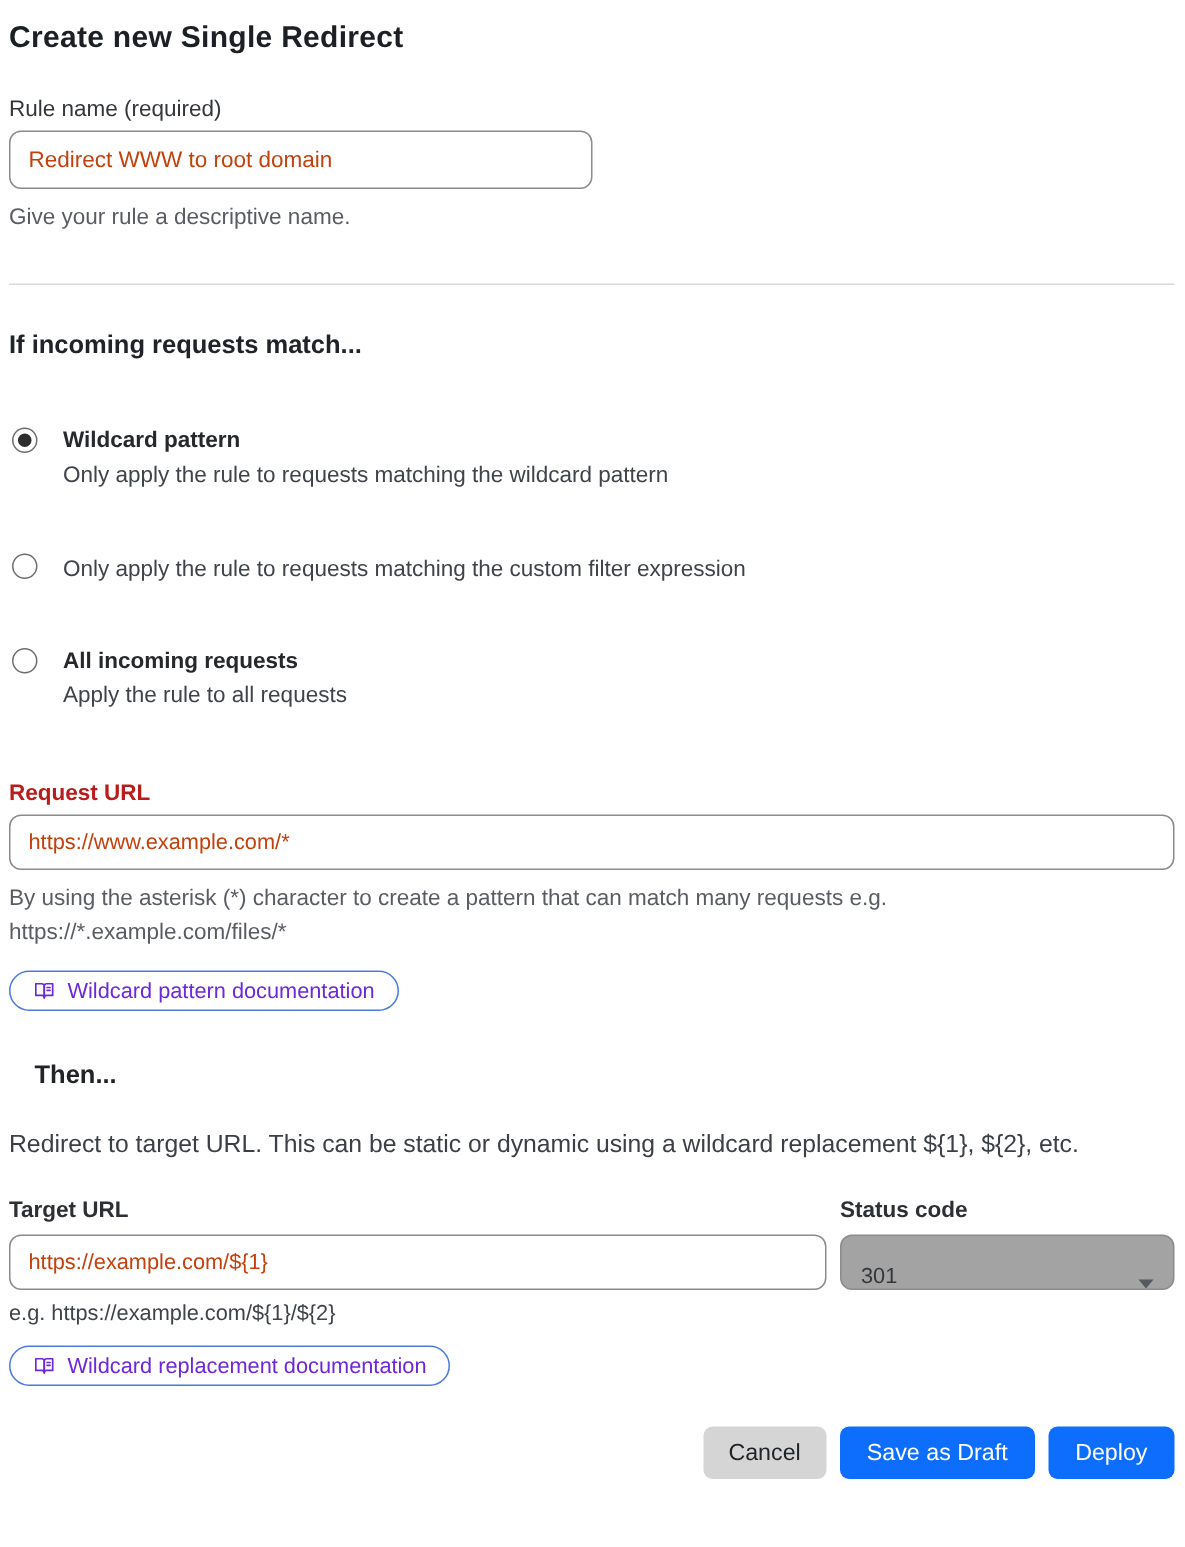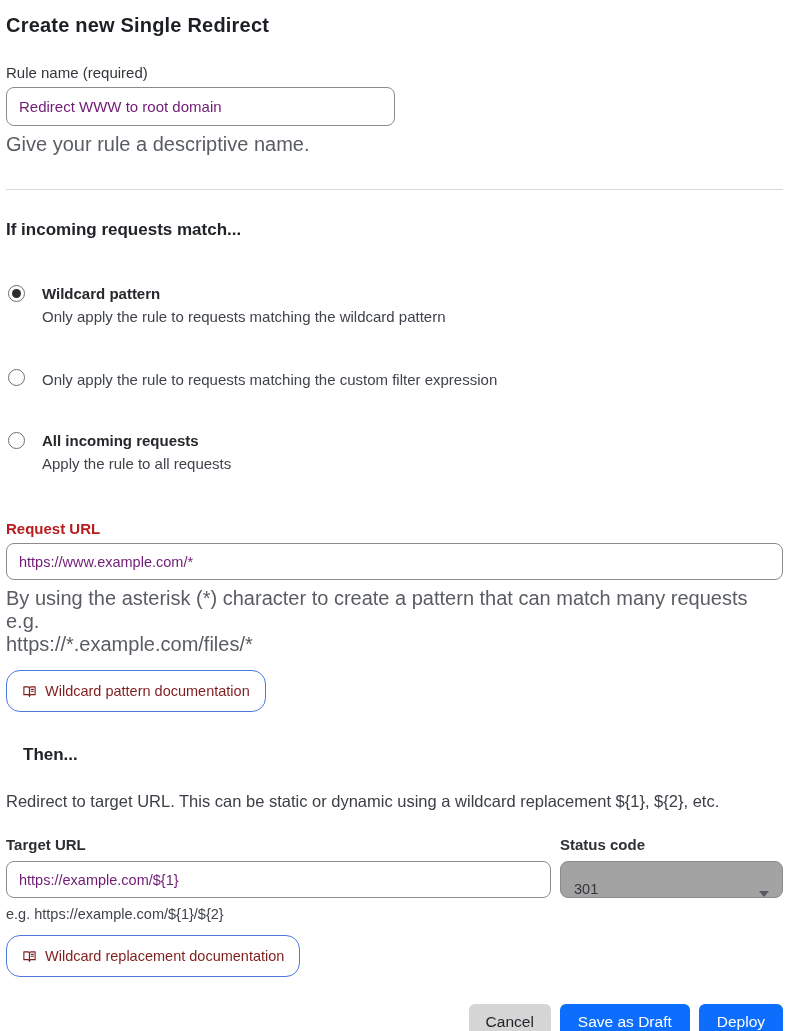--- a/index.html
+++ b/index.html
@@ -12,25 +12,25 @@
   .container { padding:8px 7px 0 6px; }
 
   h1.page-title { margin:6px 0 0 0; font-size:20px; font-weight:700; color:#1c1f24; letter-spacing:.2px; }
 
   .field-label { display:block; font-size:15px; color:#33363b; }
   .label-rule { margin-top:27px; }
 
   input.text-input {
     display:block; margin-top:6px; height:39px; width:389px;
     border:1px solid #8b8b8b; border-radius:8px; padding:0 12px;
-    font-size:15px; color:#701a75; font-family:inherit; background:#fff; outline:none;
+    font-size:15px; color:#c2410c; font-family:inherit; background:#fff; outline:none;
   }
   input.text-input.full { width:100%; height:37px; font-size:14.5px; }
 
-  .help-text { margin-top:7px; font-size:20px; color:#595d63; line-height:23px; }
+  .help-text { margin-top:7px; font-size:15px; color:#595d63; line-height:23px; }
 
   hr.divider { border:none; border-top:1px solid #d9d9d9; margin:33px 0 0 0; }
 
   h2.section-heading { margin:30px 0 0 0; font-size:17px; font-weight:700; color:#202328; }
 
   .radio-option { display:flex; align-items:flex-start; margin-top:40px; cursor:default; }
   .radio-option.first { margin-top:43px; }
   .radio-circle {
     flex:0 0 auto; width:17px; height:17px; margin:2px 0 0 2px;
     border:1px solid #6e6e6e; border-radius:50%; position:relative; background:#fff;
@@ -40,23 +40,23 @@
     border-radius:50%; background:#2d2d2d;
   }
   .radio-texts { margin-left:17px; }
   .radio-label { font-size:15px; font-weight:700; color:#26282c; line-height:21px; }
   .radio-desc { font-size:15px; color:#3f434a; line-height:21px; margin-top:2px; }
 
   .label-request { margin-top:46px; font-weight:700; color:#b91c1c; }
 
   .pill-button {
     margin-top:14px; display:inline-flex; align-items:center; gap:8px;
-    height:42px; padding:0 15px; background:#fff;
+    height:27px; padding:0 15px; background:#fff;
     border:1px solid #4a7ade; border-radius:14px;
-    color:#7f1d1d; font-size:14.5px; font-family:inherit; cursor:pointer;
+    color:#6d28d9; font-size:14.5px; font-family:inherit; cursor:pointer;
   }
   .pill-button svg { display:block; }
 
   .then-paragraph { margin:27px 0 0 0; font-size:16.5px; color:#3c4046; }
 
   .target-row { display:flex; margin-top:25px; gap:9px; }
   .col-target { width:545px; }
   .col-status { width:223px; }
   .col-label { font-size:15px; font-weight:700; color:#2c2f34; }
 

